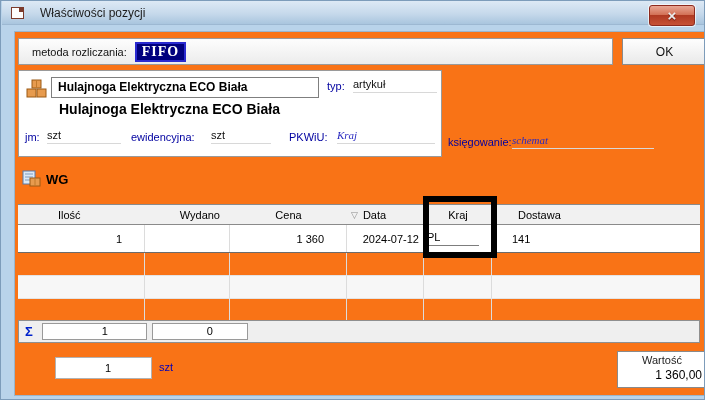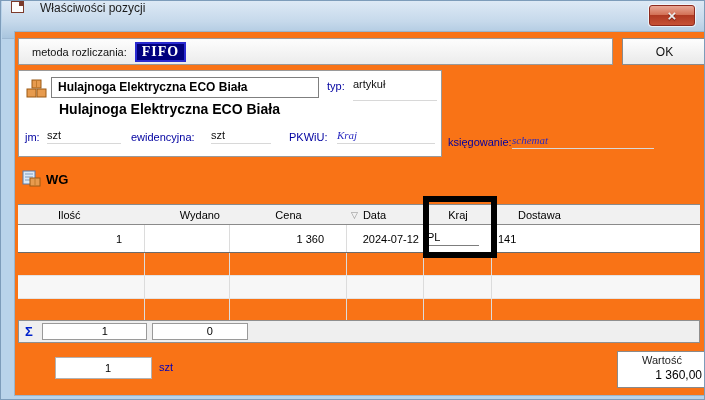--- a/index.html
+++ b/index.html
@@ -1,24 +1,24 @@
 <!DOCTYPE html>
 <html><head>
 <meta charset="utf-8">
 <style>
   * { box-sizing: border-box; margin: 0; padding: 0; }
   body { font-family: "Liberation Sans", sans-serif; background: #e8e8e8; }
   .window { position: relative; width: 705px; height: 400px; background: #b9d3ea;
             border: 1px solid #7d9cba; overflow: hidden; }
 
   
-  .titlebar { position: absolute; left: 1px; top: 0; width: 702px; height: 38px;
+  .titlebar { position: absolute; left: 1px; top: 0; width: 702px; height: 24px;
               background: linear-gradient(#dcе9f5, #a9c5de);
               background: linear-gradient(#dde9f5 0%, #c6d9eb 55%, #a9c5de 100%);
-              display: flex; border-bottom: 1px solid #9db8d2; }
+              display: flex; align-items: center; border-bottom: 1px solid #9db8d2; }
   .title-icon { width: 13px; height: 12px; margin-left: 9px; background: #fdfdfd;
                 border: 1px solid #7c3b2c; position: relative; }
   .title-icon::after { content: ""; position: absolute; right: 0; top: 0;
                 width: 4px; height: 4px; background: #7c3b2c; }
   .title-text { margin-left: 16px; font-size: 12px; color: #1c1c1c; }
   .close-btn { position: absolute; right: 9px; top: 4px; width: 46px; height: 21px;
                border: 1px solid #8e2a1e; border-radius: 3px; cursor: pointer;
                background: linear-gradient(#e9a795 0%, #d37257 45%, #b03a22 50%, #c65236 100%);
                box-shadow: 0 0 0 1px rgba(255,255,255,0.65);
                display: flex; align-items: center; justify-content: center; }
@@ -44,21 +44,21 @@
 
   
   .panel { position: absolute; left: 3px; top: 38px; width: 424px; height: 87px;
            border: 1px solid #9a9a9a; background: #fff; }
   .goods-icon { position: absolute; left: 7px; top: 8px; }
   .name-box { position: absolute; left: 32px; top: 6px; width: 268px; height: 21px;
               border: 1px solid #7f7f7f; font-weight: bold; font-size: 12px;
               line-height: 19px; padding-left: 6px; color: #000; }
   .typ-label { position: absolute; left: 308px; top: 9px; font-size: 11px; color: #0000a0; }
   .typ-value { position: absolute; left: 334px; top: 7px; width: 84px; font-size: 11px;
-               color: #111; padding-bottom: 10px; border-bottom: 1px solid #d8d8d8; }
+               color: #111; padding-bottom: 2px; border-bottom: 1px solid #d8d8d8; }
   .name-full { position: absolute; left: 40px; top: 30px; font-weight: bold;
                font-size: 14px; color: #000; }
   .meta-label { position: absolute; top: 60px; font-size: 11px; color: #0000a0; }
   .meta-value { position: absolute; top: 58px; font-size: 11px; color: #111;
                 padding-bottom: 2px; border-bottom: 1px solid #d8d8d8; }
   .lbl-jm { left: 6px; } .val-jm { left: 28px; width: 74px; }
   .lbl-ew { left: 112px; } .val-ew { left: 192px; width: 60px; }
   .lbl-pkwiu { left: 270px; } 
   .val-pkwiu { left: 318px; width: 98px; color: #2a2ac0; font-style: italic;
                font-family: "Liberation Serif", serif; }
@@ -87,21 +87,21 @@
   .h1 { padding-left: 40px; } .h2 { justify-content: flex-end; padding-right: 10px; display:flex; }
   .h3 { justify-content: center; display: flex; }
   .h4 { padding-left: 4px; display: flex; gap: 5px; align-items: center; }
   .h5 { justify-content: center; display: flex; }
   .h6 { padding-left: 26px; }
   .d1 { justify-content: flex-end; padding-right: 22px; }
   .d2 { justify-content: flex-end; padding-right: 10px; }
   .d3 { justify-content: flex-end; padding-right: 22px; }
   .d4 { justify-content: flex-end; padding-right: 4px; }
   .d5 { padding-left: 3px; }
-  .d6 { padding-left: 6px; border-right: none; }
+  .d6 { padding-left: 20px; border-right: none; }
   .kraj-edit { display: inline-block; width: 52px; padding-bottom: 2px;
                border-bottom: 1px solid #7d7d7d; }
   .sort-glyph { color: #8d8d8d; font-size: 9px; }
 
   
   .sumrow { position: absolute; left: 3px; top: 288px; width: 682px; height: 23px;
             background: #efefef; border: 1px solid #8f8f8f; display: flex; align-items: center; }
   .sigma { color: #0022cc; font-weight: bold; font-size: 13px; margin-left: 6px; }
   .sumbox { background: #fff; border: 1px solid #9a9a9a; height: 17px; line-height: 15px;
             font-size: 11px; text-align: right; color: #000; }

